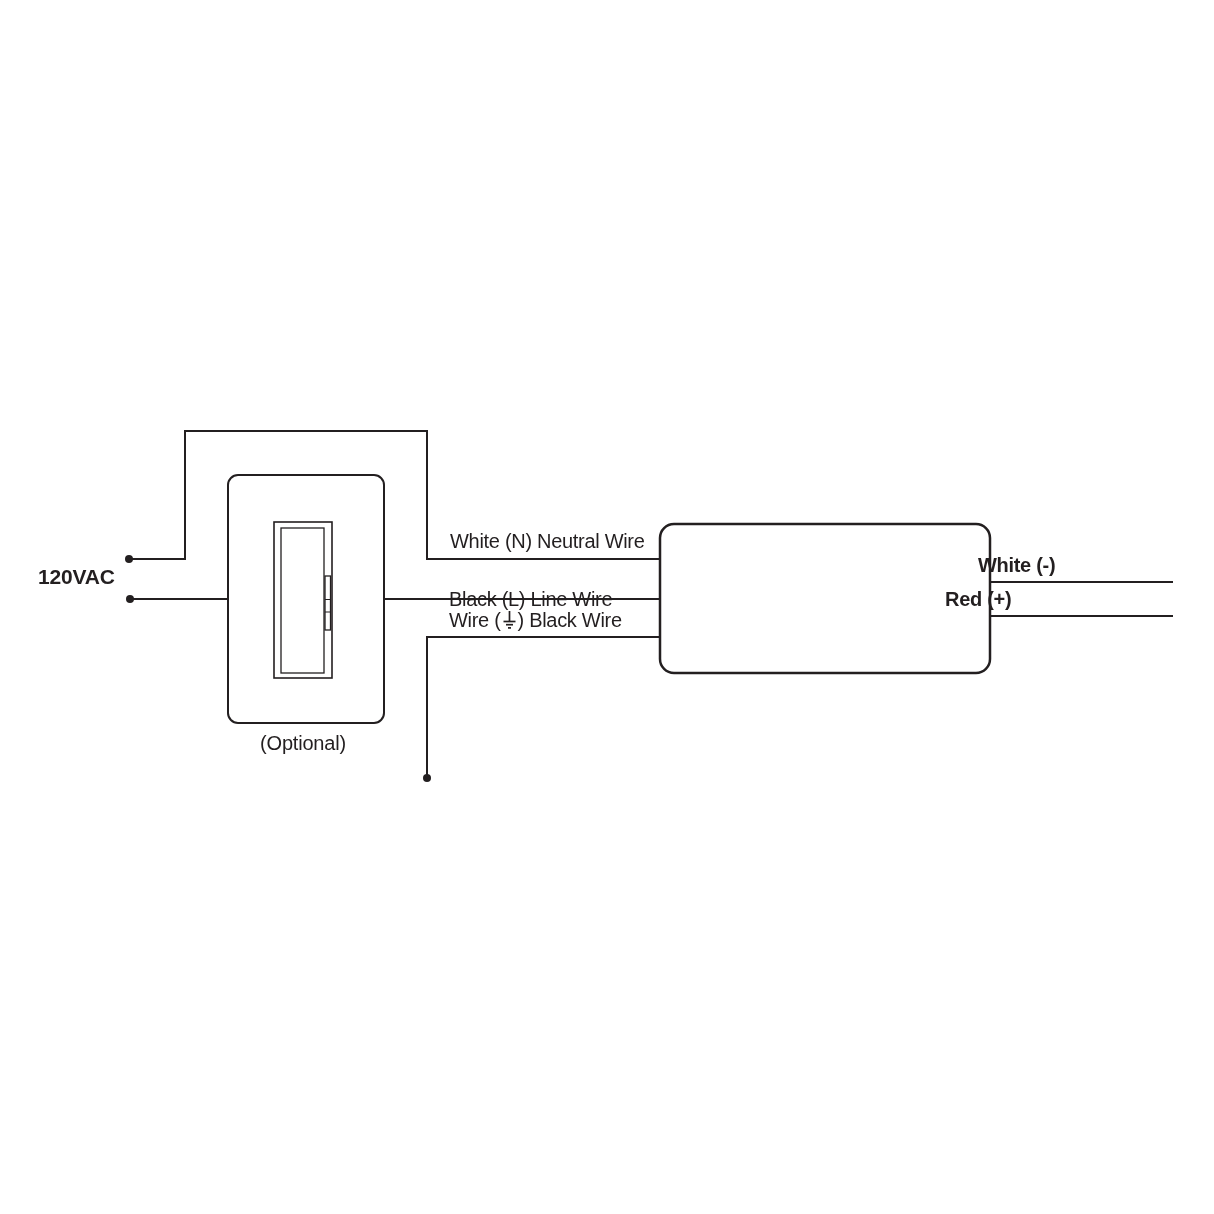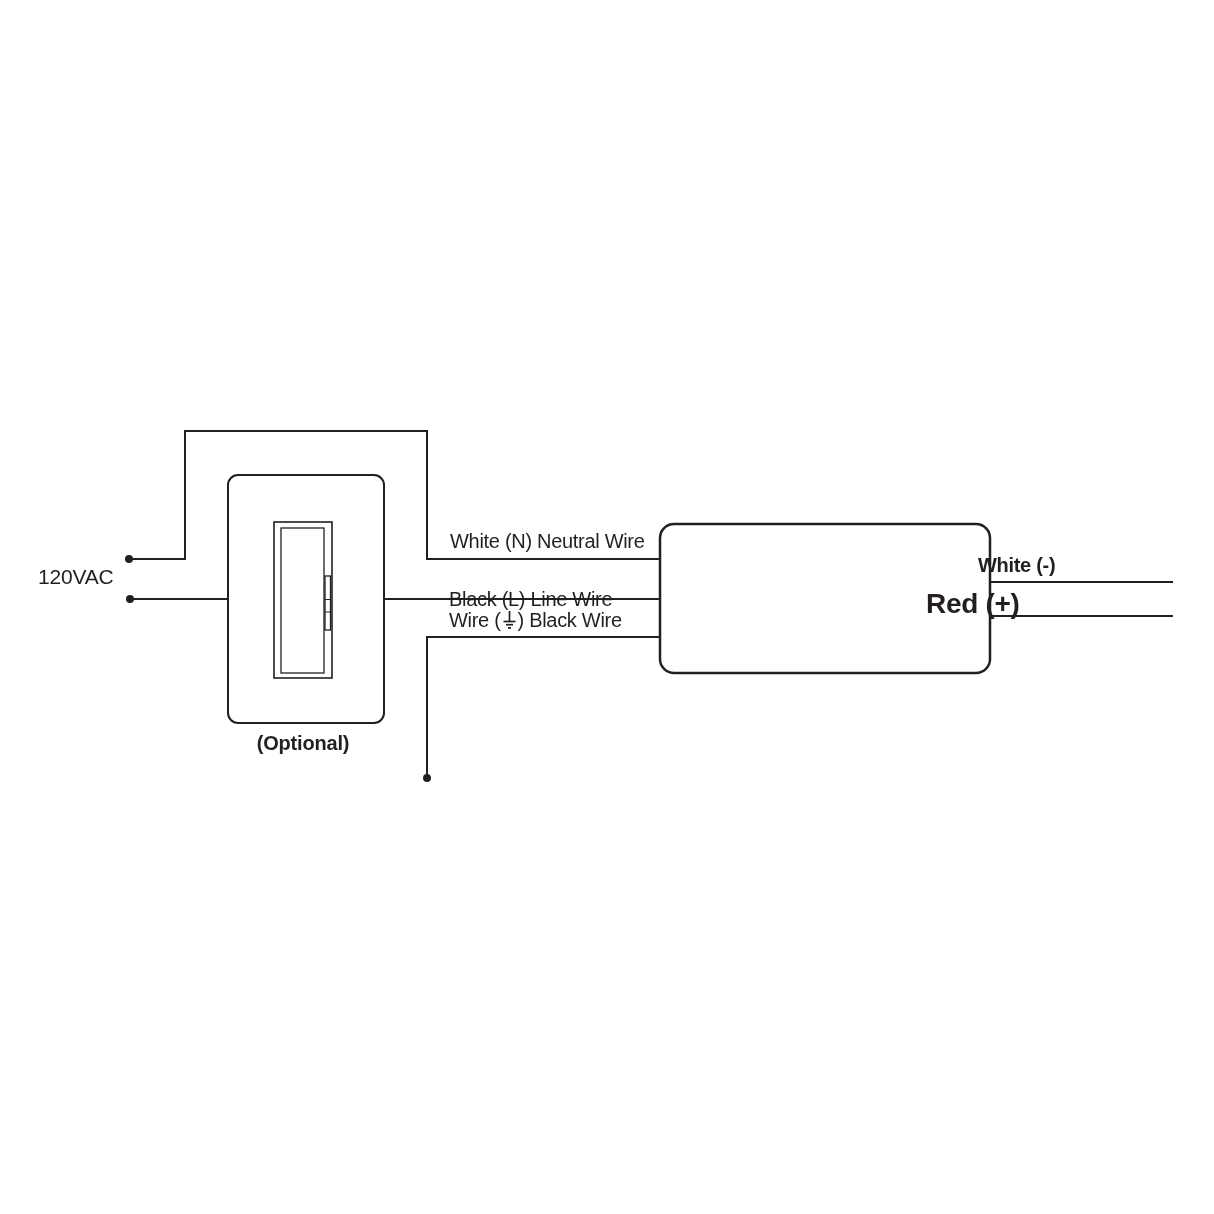--- a/index.html
+++ b/index.html
@@ -28,21 +28,21 @@
   }
   .wire-label {
     font-size: 20px;
     font-weight: 400;
     letter-spacing: -0.3px;
   }
   .lbl-120vac {
     left: 38px;
     top: 566px;
     font-size: 21px;
-    font-weight: 400;
+    font-weight: 700;
     letter-spacing: -0.2px;
   }
   .lbl-white  { left: 450px; top: 531px; }
   .lbl-black  { left: 449px; top: 589px; }
   .lbl-green  { left: 449px; top: 610px; }
   .ground-sym {
     display: inline-block;
     vertical-align: -2px;
     margin: 0 1px;
   }
@@ -53,27 +53,27 @@
     width: 330px;
     height: 149px;
     display: flex;
     align-items: center;
     justify-content: center;
     font-size: 30px;
     font-weight: 700;
     letter-spacing: -0.3px;
   }
   .lbl-out-black { left: 978px; top: 555px; font-size: 20px; font-weight: 700; letter-spacing: -0.3px; }
-  .lbl-out-red   { left: 926px; top: 589px; font-size: 28px; font-weight: 700; letter-spacing: -0.3px; }
+  .lbl-out-red   { left: 945px; top: 589px; font-size: 20px; font-weight: 700; letter-spacing: -0.3px; }
   .lbl-optional  {
     left: 303px;
     top: 733px;
     transform: translateX(-50%);
     font-size: 20px;
-    font-weight: 700;
+    font-weight: 400;
     letter-spacing: -0.2px;
   }
 </style>
 </head>
 <body>
 
 <div class="canvas">
 
   <svg class="diagram-svg" width="1214" height="1214" viewBox="0 0 1214 1214">
     <g stroke="#231f20" fill="none" stroke-width="2">

